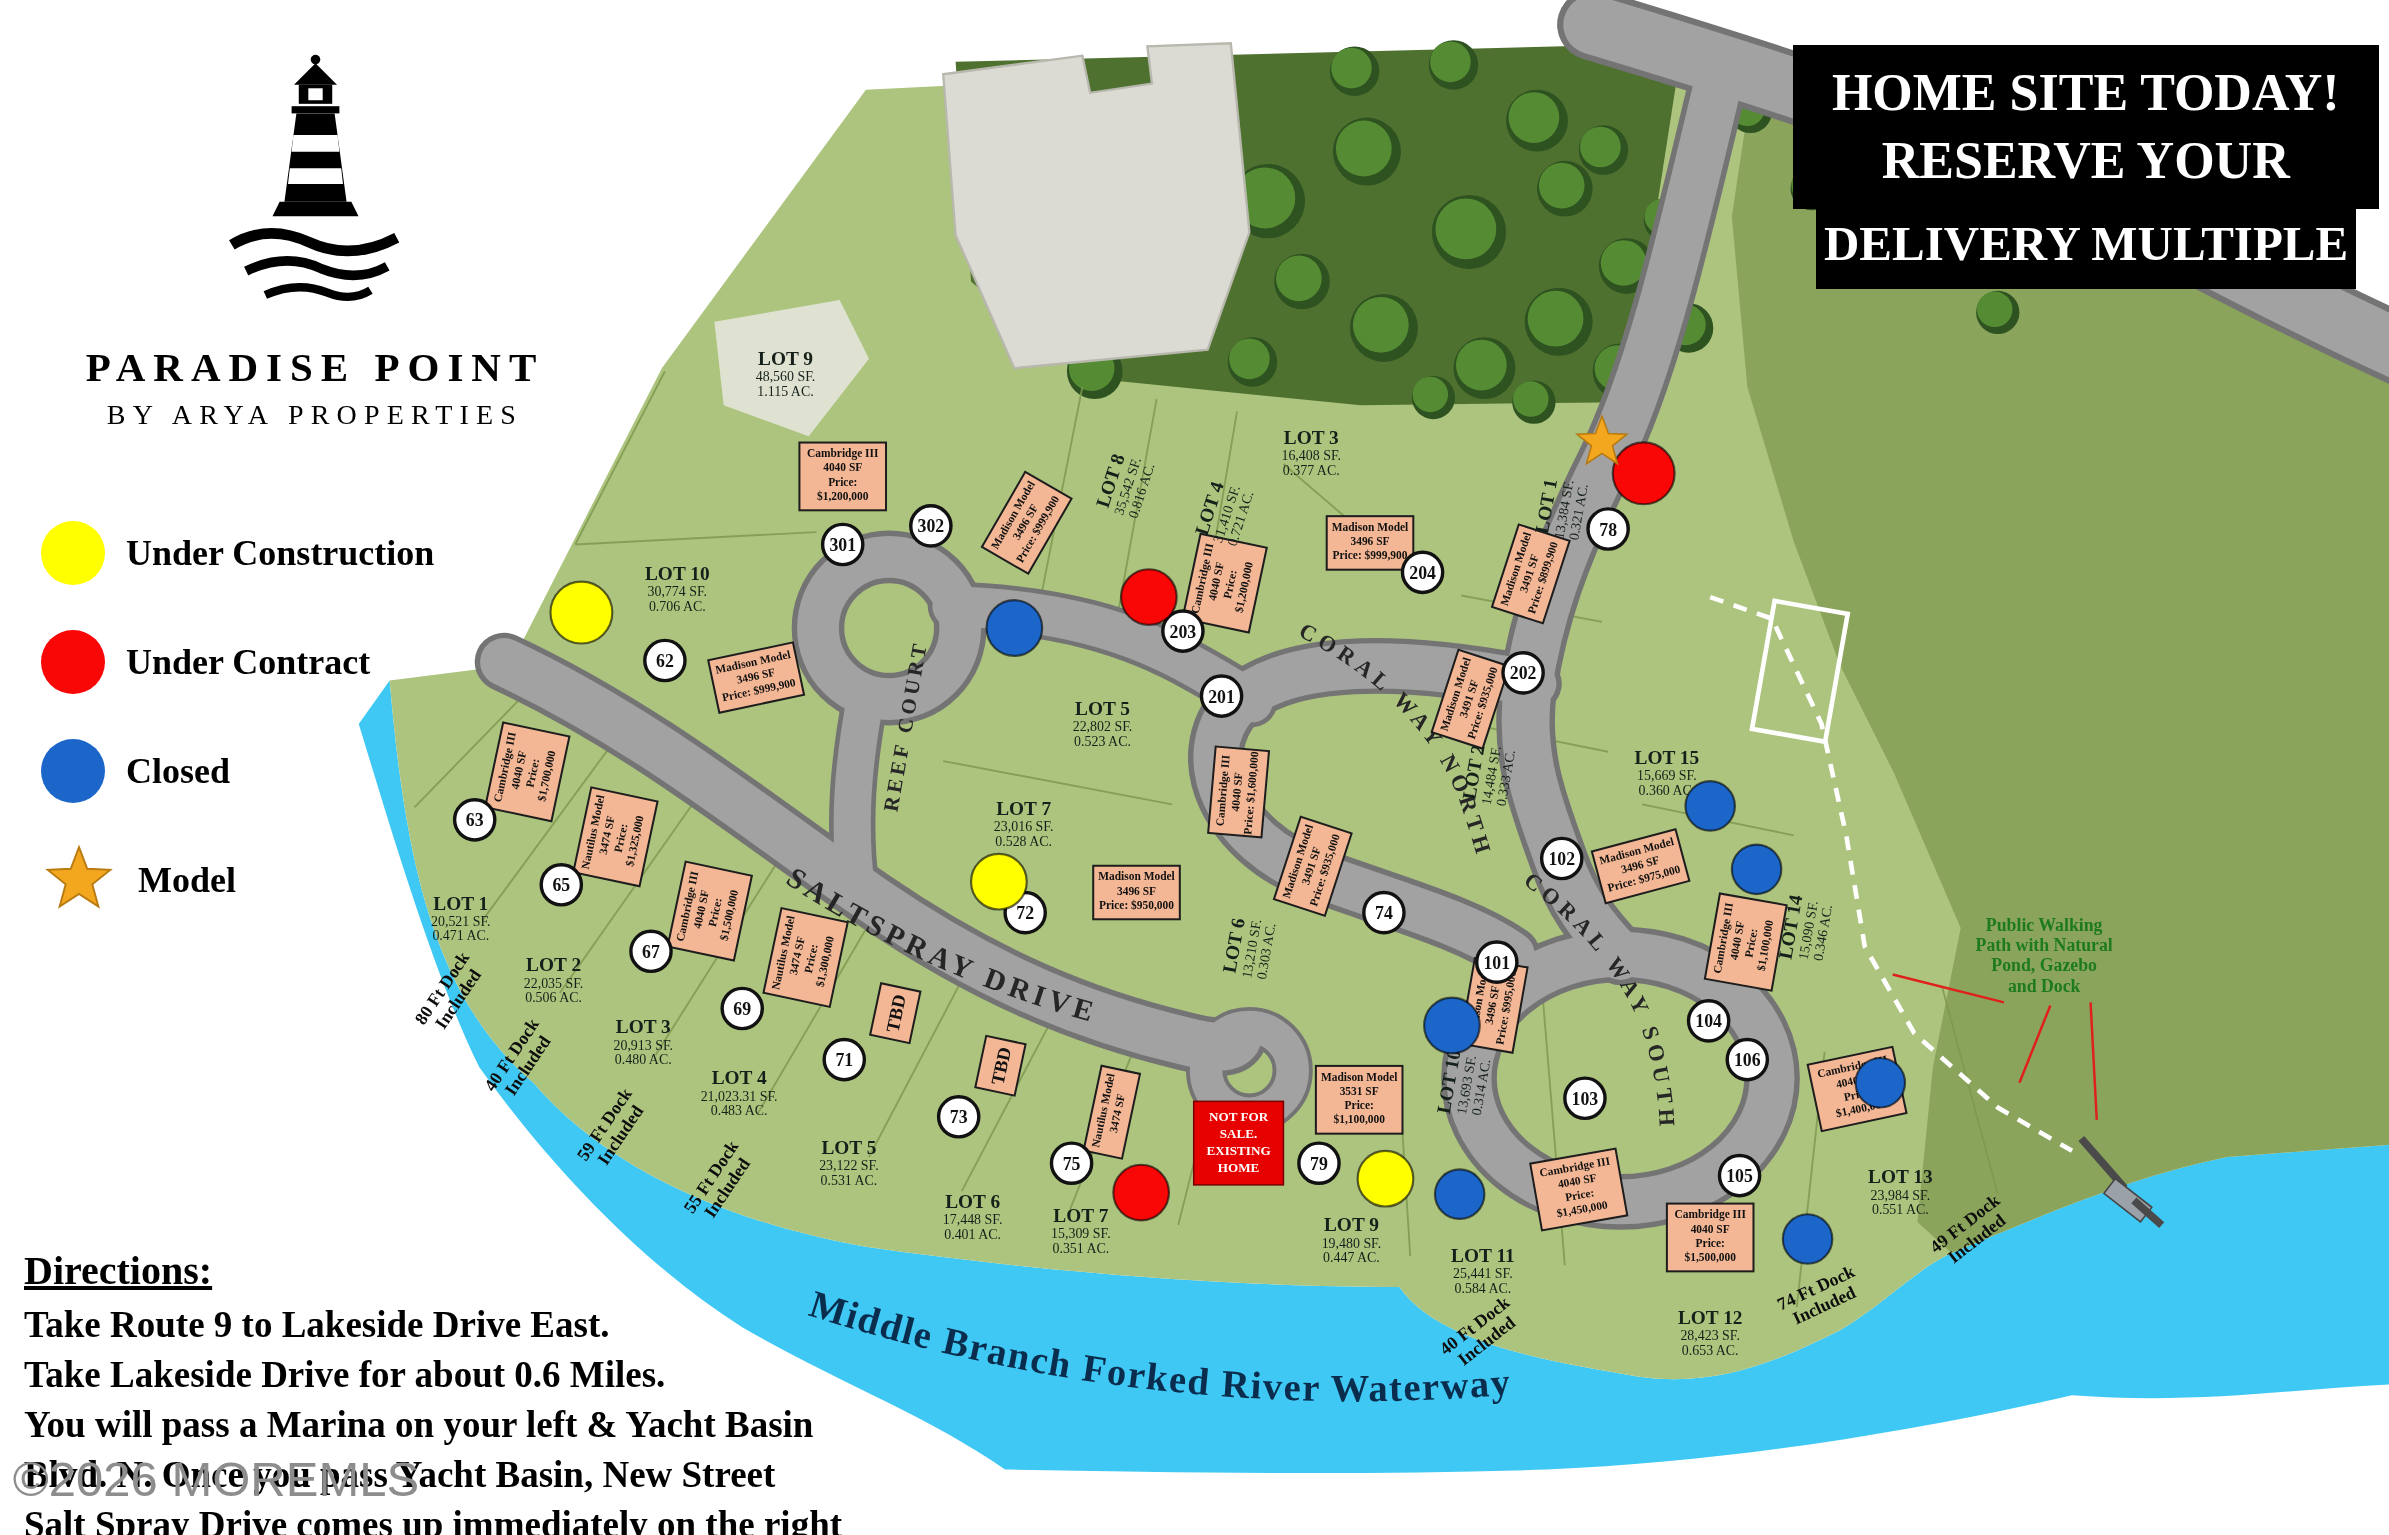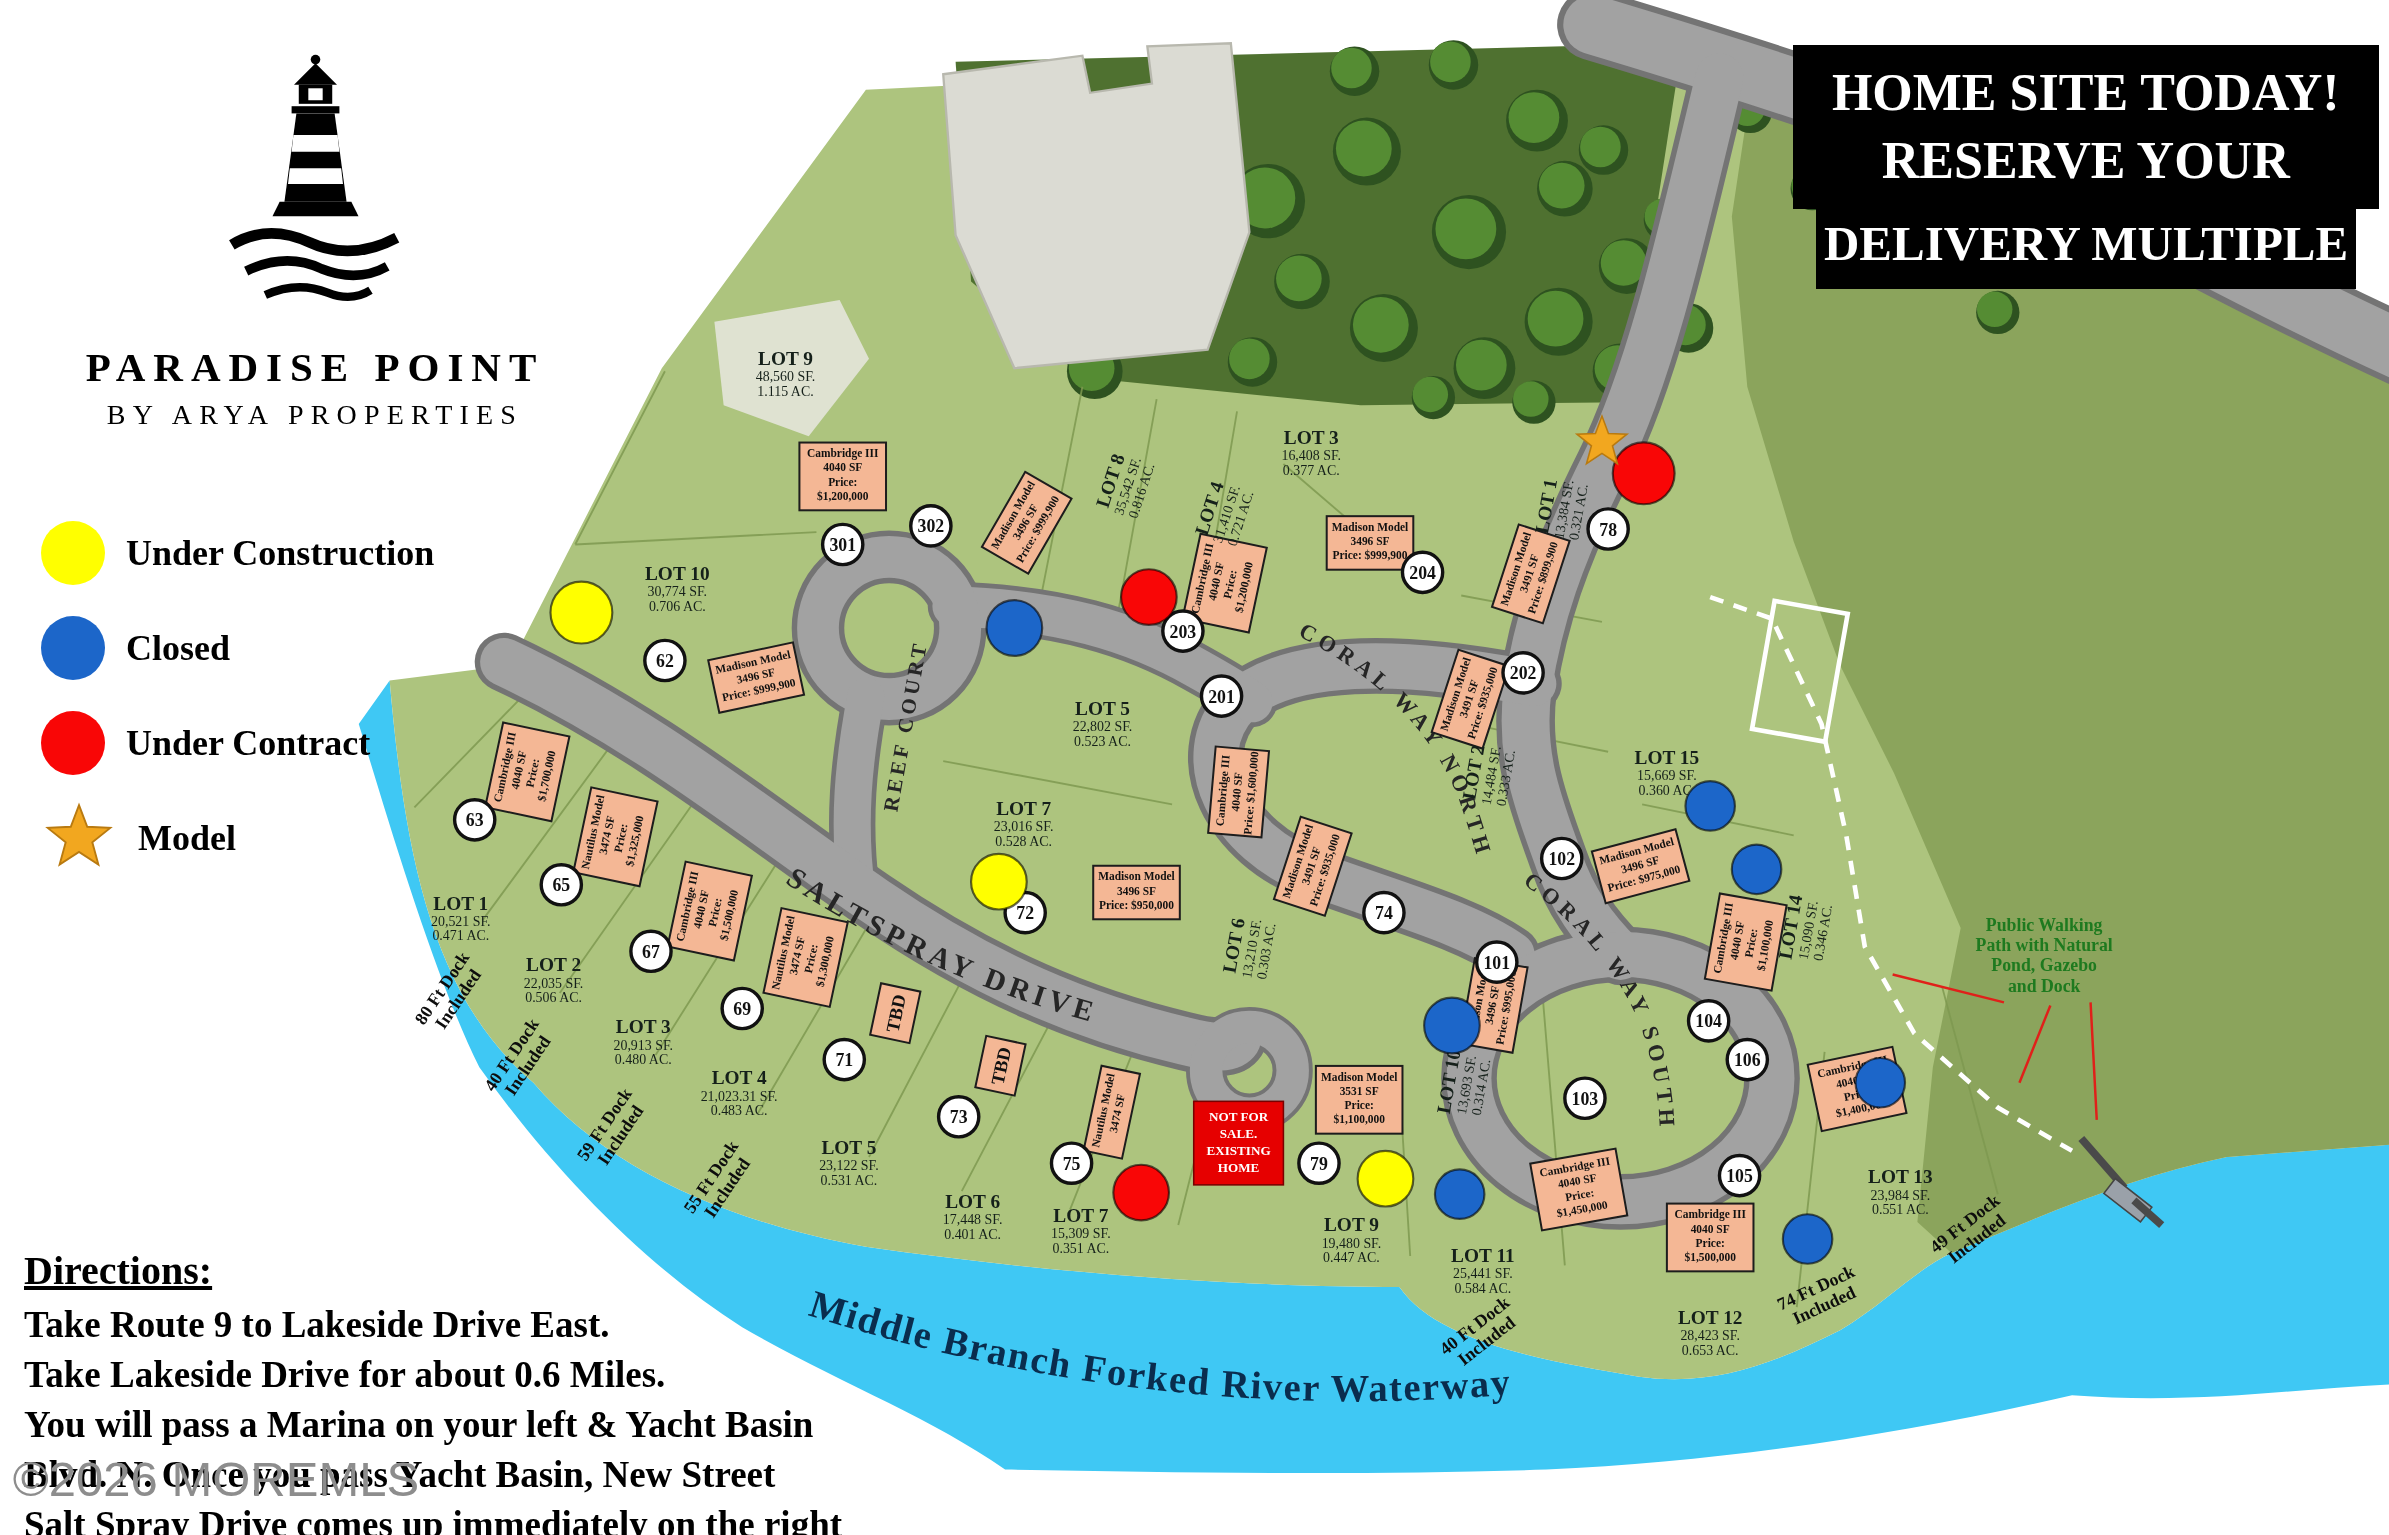--- a/index.html
+++ b/index.html
@@ -27,21 +27,21 @@
   .nfs-text{fill:#ffffff;font-weight:bold;}
   .wpath{fill:none;stroke:#ffffff;stroke-width:3;stroke-dasharray:9 7;}
   .pond{fill:none;stroke:#ffffff;stroke-width:3;}
   .redptr{stroke:#e0201a;stroke-width:1.6;fill:none;}
 
   #logo{position:absolute;left:40px;top:44px;width:550px;z-index:2;text-align:center;color:#000;}
   #logo svg{display:block;margin:0 auto;}
   .logo-title{font-size:41px;font-weight:bold;letter-spacing:8px;margin-top:24px;white-space:nowrap;}
   .logo-sub{font-size:28px;letter-spacing:7.2px;margin-top:8px;white-space:nowrap;}
 
-  #legend{position:absolute;left:41px;top:518px;z-index:2;display:flex;flex-direction:column;gap:25px;text-align:center;}
+  #legend{position:absolute;left:41px;top:518px;z-index:2;display:flex;flex-direction:column;gap:39px;text-align:center;}
   .legend-row{display:flex;align-items:center;gap:21px;height:70px;}
   .legend-dot{width:64px;height:64px;border-radius:50%;display:inline-block;flex:0 0 auto;}
   .legend-star{width:76px;height:76px;flex:0 0 auto;}
   .legend-label{font-size:36px;font-weight:bold;white-space:nowrap;color:#000;}
 
   .banner{position:absolute;z-index:2;background:var(--banner);color:#fff;text-align:center;font-weight:bold;}
   #banner1{right:10.4px;top:45px;width:573px;padding:14.3px 6.4px;font-size:52px;line-height:1.3;}
   #banner2{right:33px;top:199px;width:527px;padding:12.7px 6.4px;font-size:49px;line-height:1.32;}
 
   #directions{position:absolute;left:24px;top:1247px;z-index:2;color:#000;}
@@ -651,26 +651,26 @@
     <div class="logo-title">PARADISE POINT</div>
     <div class="logo-sub">BY ARYA PROPERTIES</div>
   </div>
 
   <div id="legend">
       <div class="legend-row">
         <span class="legend-dot" style="background: rgb(255, 255, 0);"></span>
         <span class="legend-label">Under Construction</span>
       </div>
       <div class="legend-row">
+        <span class="legend-dot" style="background: rgb(249, 6, 6);"></span>
+        <span class="legend-label">Under Contract</span>
+      </div>
+      <div class="legend-row">
         <span class="legend-dot" style="background: rgb(28, 102, 201);"></span>
         <span class="legend-label">Closed</span>
-      </div>
-      <div class="legend-row">
-        <span class="legend-dot" style="background: rgb(249, 6, 6);"></span>
-        <span class="legend-label">Under Contract</span>
       </div>
       <div class="legend-row">
         <svg viewBox="-30 -30 60 60" class="legend-star">
           <polygon points="0.0,-26.0 6.5,-8.9 24.7,-8.0 10.5,3.4 15.3,21.0 0.0,11.0 -15.3,21.0 -10.5,3.4 -24.7,-8.0 -6.5,-8.9" fill="#f2a71f" stroke="#b97a10" stroke-width="1.5"></polygon>
         </svg>
         <span class="legend-label">Model</span>
       </div>
     </div>
 
   <div class="banner" id="banner1">

